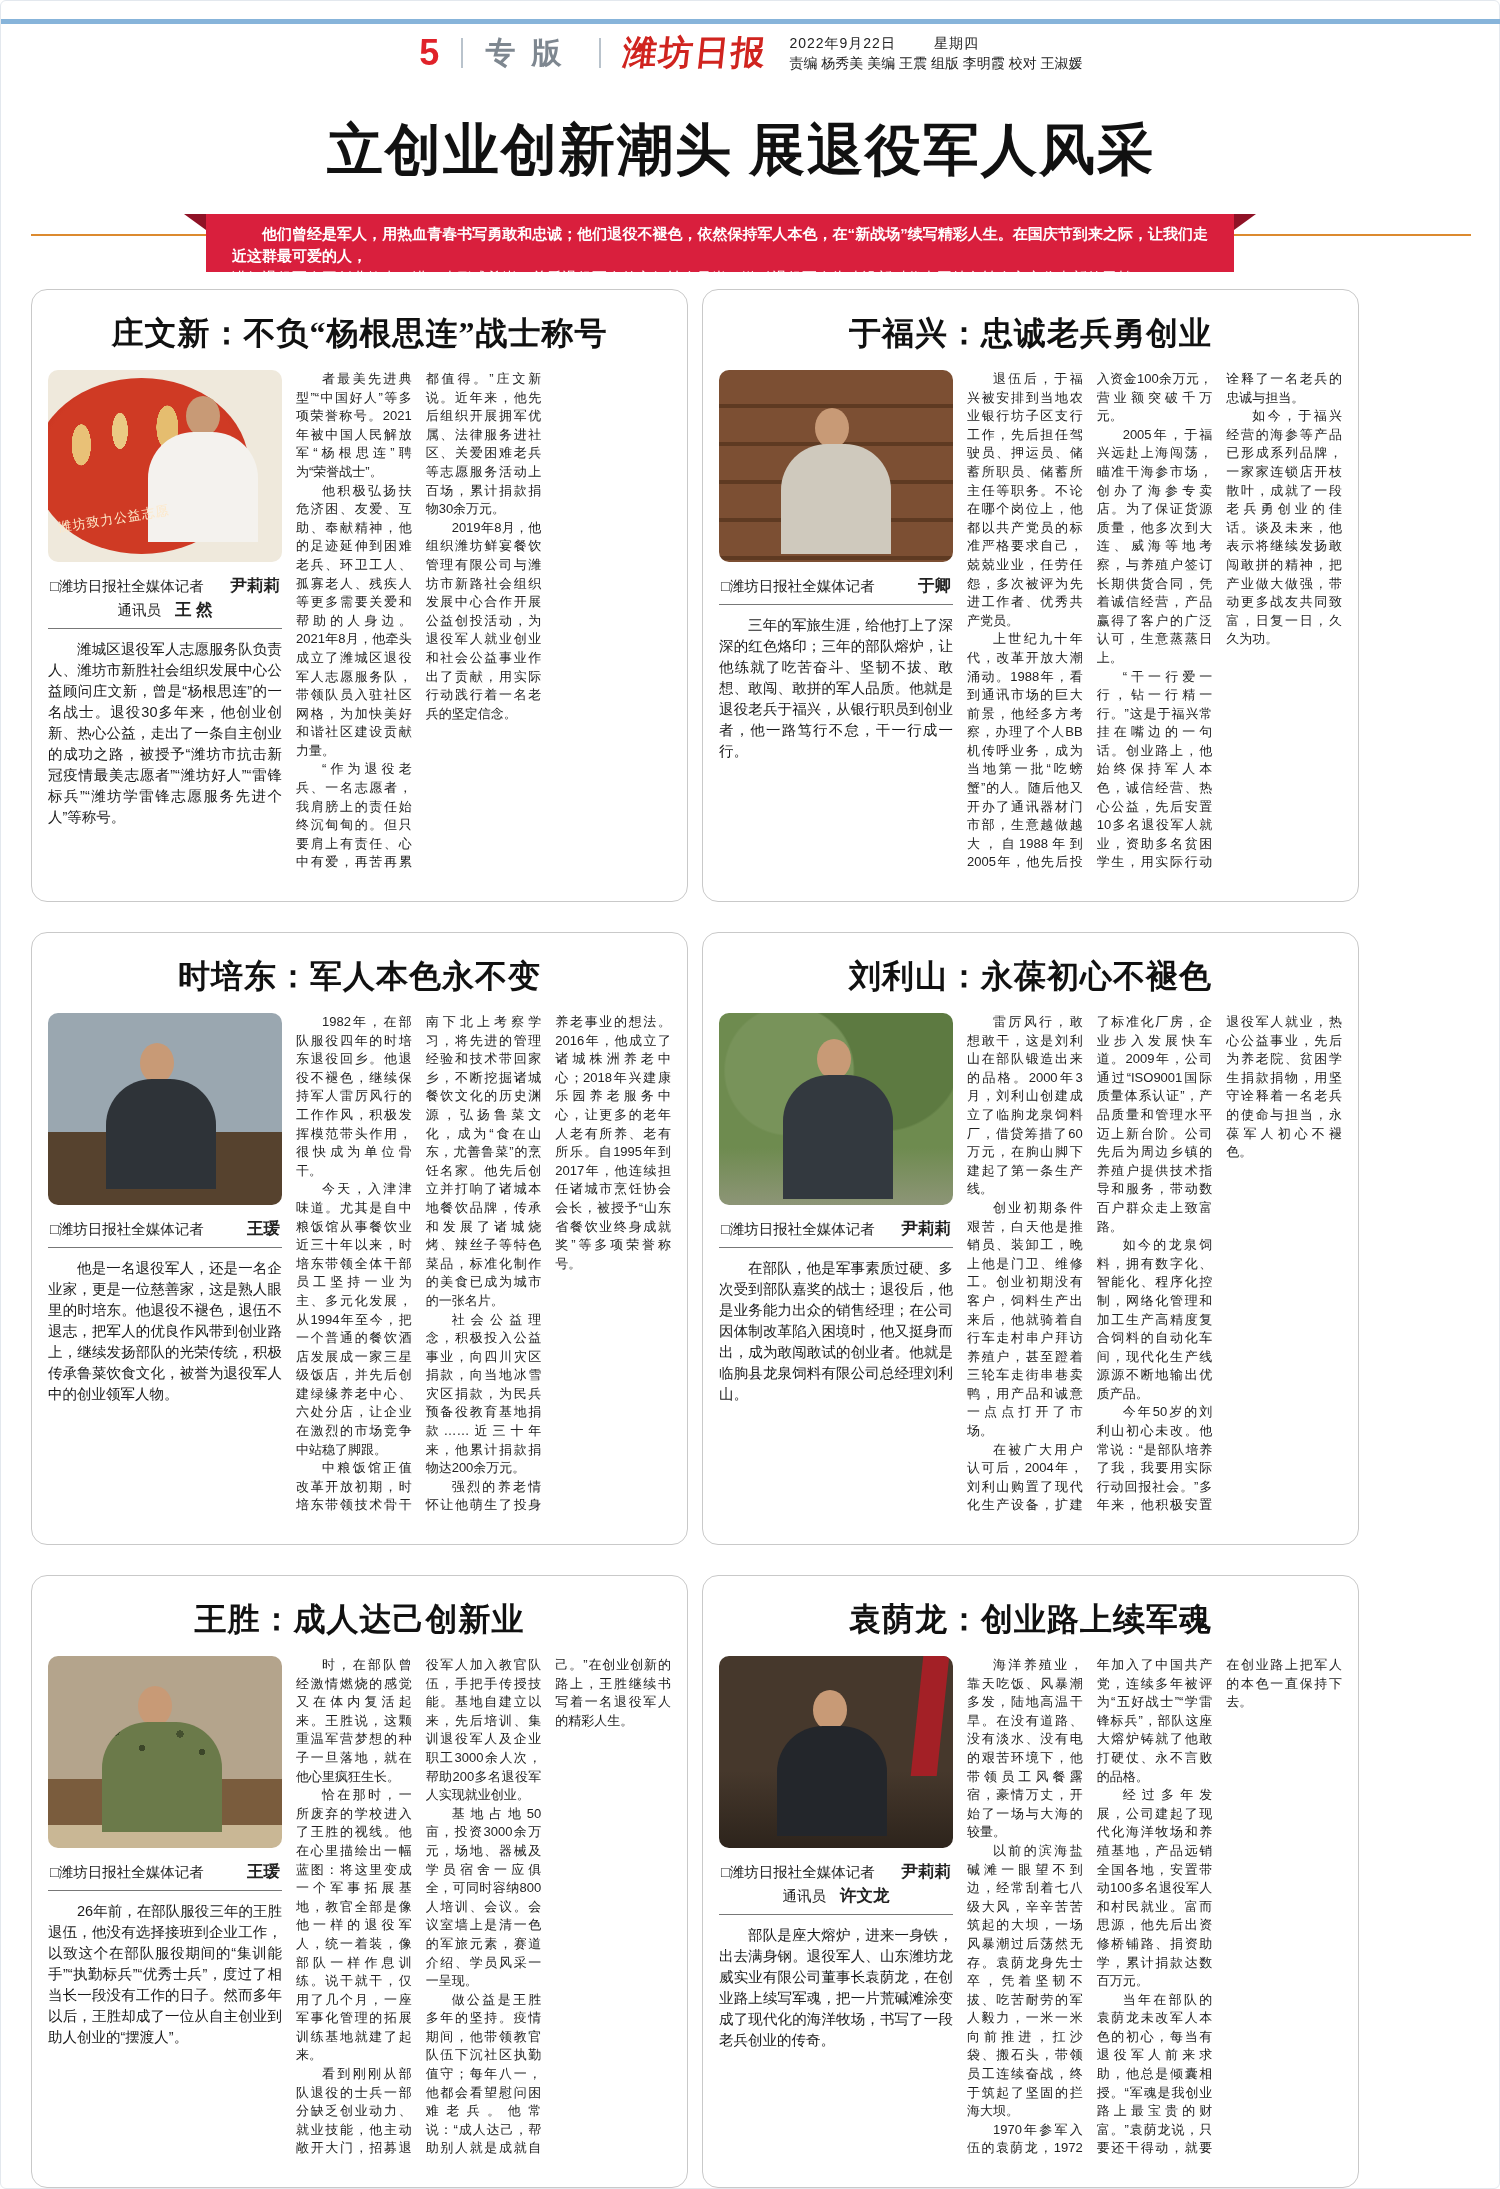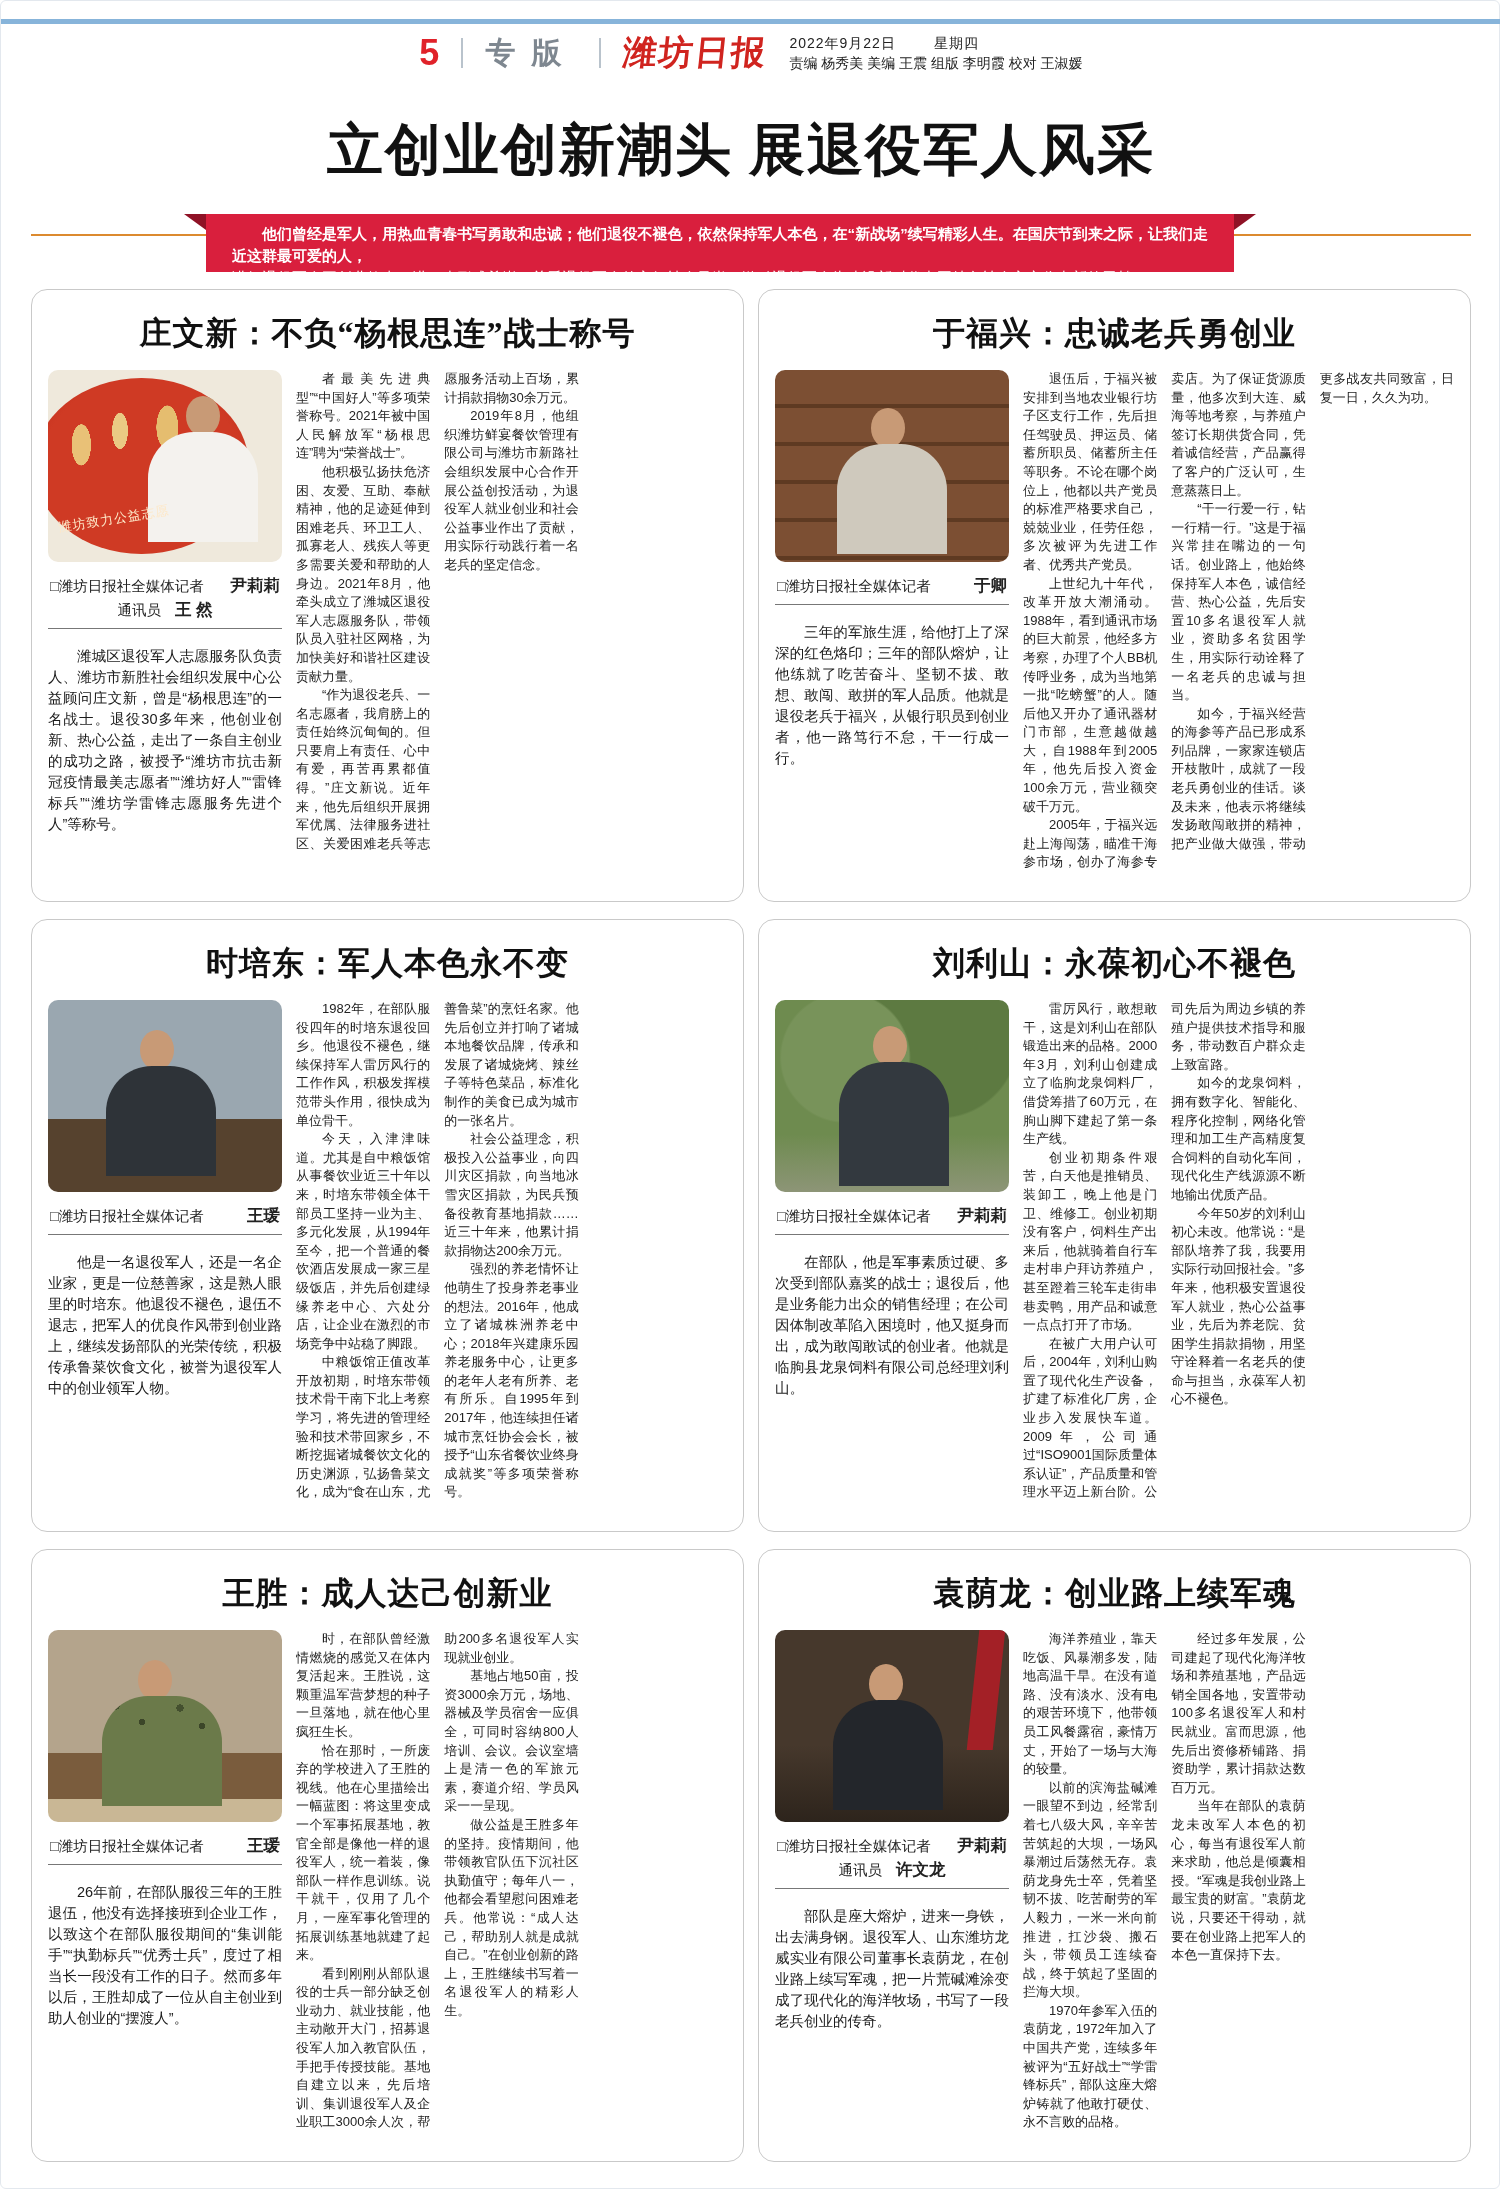--- a/index.html
+++ b/index.html
@@ -30,31 +30,31 @@
   .intro-banner{position:absolute;top:213px;left:205px;width:1028px;height:58px;
         background:#d91f3d;color:#fff;padding:9px 26px 0;box-sizing:border-box;}
   .intro-banner:before{content:"";position:absolute;left:-22px;top:0;border-style:solid;
         border-width:0 22px 16px 0;border-color:transparent #8f1226 transparent transparent;}
   .intro-banner:after{content:"";position:absolute;right:-22px;top:0;border-style:solid;
         border-width:16px 22px 0 0;border-color:#8f1226 transparent transparent transparent;}
   .intro-banner p{margin:0;font-size:15px;line-height:22px;text-align:justify;}
   .intro-banner p.first{text-indent:2em;font-weight:bold;}
 
   
-  .grid{position:absolute;top:288px;left:30px;width:1440px;
-        display:grid;grid-template-columns:1fr 1fr;grid-auto-rows:613px;gap:17px 14px;}
+  .grid{position:absolute;top:288px;left:30px;width:1328px;
+        display:grid;grid-template-columns:1fr 1fr;grid-auto-rows:613px;gap:30px 14px;}
   .card{border:1px solid #c9c9c9;border-radius:16px;padding:8px 16px 12px;box-sizing:border-box;
         overflow:hidden;background:#fff;}
   .card h2{margin:14px 0 14px;text-align:center;font-family:"Liberation Serif",serif;
         font-weight:bold;font-size:32px;letter-spacing:1px;color:#111;}
   .card .body{display:flex;gap:14px;height:506px;overflow:hidden;}
   .leftcol{width:234px;flex:none;display:flex;flex-direction:column;}
   .photo{width:100%;height:192px;border-radius:10px;margin-bottom:9px;position:relative;
         overflow:hidden;flex:none;}
-  .byline{border-bottom:1px solid #777;padding:4px 2px 7px;margin-bottom:17px;
+  .byline{border-bottom:1px solid #777;padding:4px 2px 7px;margin-bottom:10px;
         font-family:"Liberation Serif",serif;font-size:14.5px;color:#222;flex:none;}
   .byline .l1{display:flex;justify-content:space-between;align-items:baseline;}
   .byline .l2{display:flex;justify-content:center;gap:14px;align-items:baseline;margin-top:2px;}
   .byline .who{font-weight:bold;font-size:16.5px;font-family:"Liberation Sans",sans-serif;}
   .byline .sq{font-family:"Liberation Sans",sans-serif;}
   .lede{font-size:14.5px;line-height:21px;text-align:justify;overflow:hidden;}
   .lede p,.cols p{margin:0;text-indent:2em;}
   .cols{flex:1;column-count:3;column-gap:14px;column-fill:auto;height:100%;
         font-size:13px;line-height:18.6px;text-align:justify;overflow:hidden;color:#222;}
 

